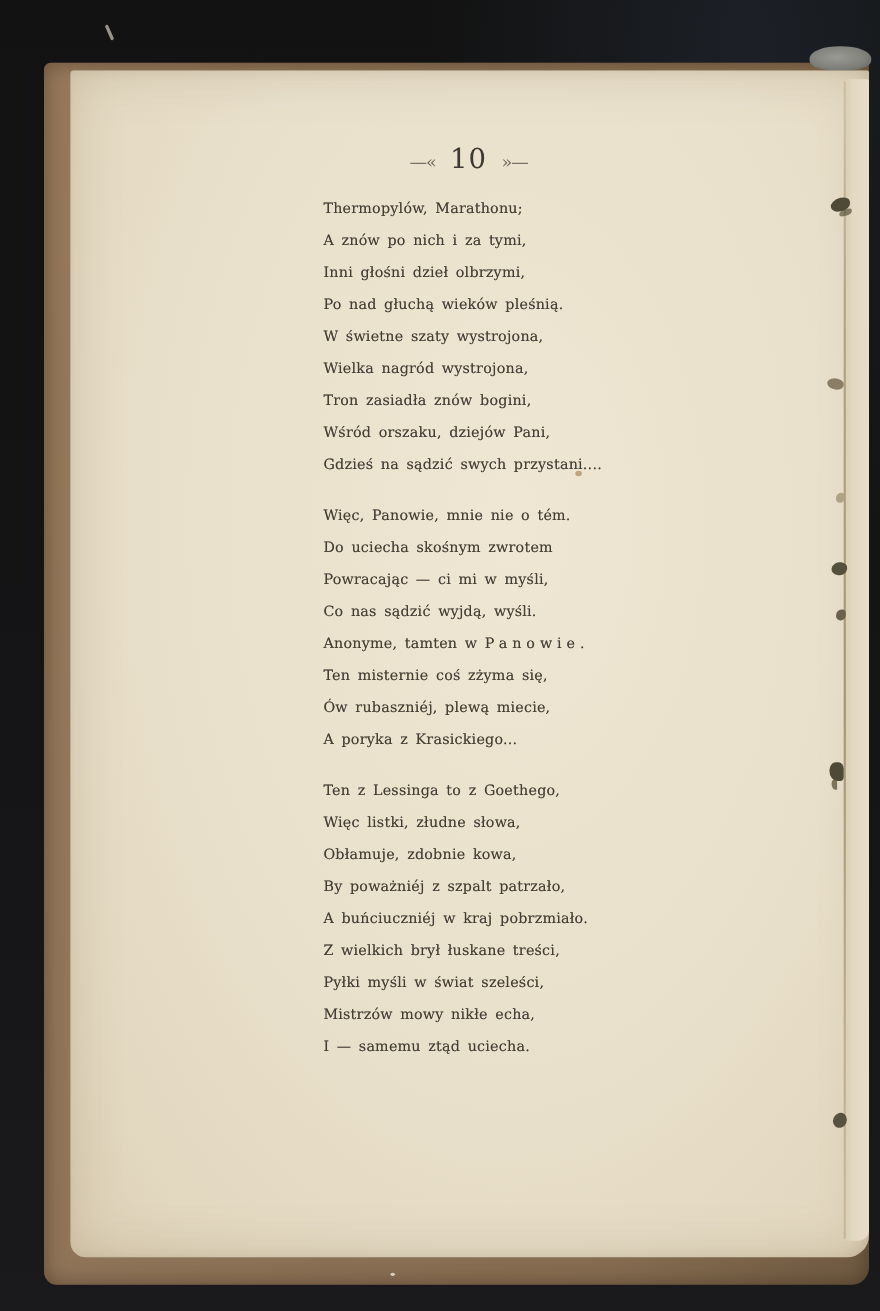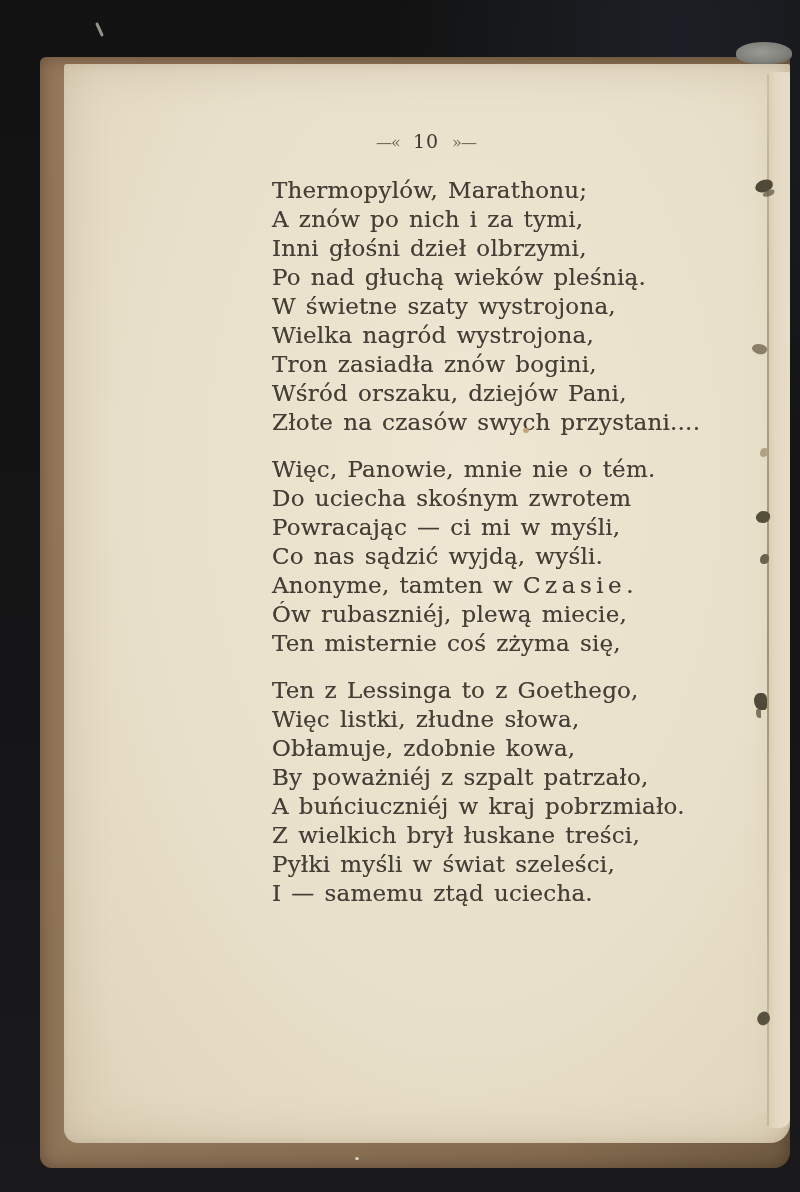--- a/index.html
+++ b/index.html
@@ -66,25 +66,25 @@
   .sew.m4{left:756px;top:511px;width:14px;height:12px;background:#55503c;transform:rotate(8deg);}
   .sew.m5{left:760px;top:554px;width:9px;height:10px;background:#6a624c;}
   .sew.m6{left:754px;top:693px;width:13px;height:17px;background:#4f4a38;border-radius:55% 45% 30% 70%;
           box-shadow:-2px 12px 0 -4px rgba(100,90,65,.8);}
   .sew.m7{left:757px;top:1012px;width:13px;height:13px;background:#5a5240;transform:rotate(-20deg);}
   .page-header{
     position:absolute;left:216px;top:66px;width:292px;
     display:flex;justify-content:center;align-items:baseline;gap:13px;
     color:var(--ink-soft);font-size:18px;
   }
-  .page-header .num{color:#3e3931;font-size:19px;letter-spacing:1px;}
+  .page-header .num{color:#3e3931;font-size:25px;letter-spacing:1px;}
   .page-header .orn{font-size:16px;letter-spacing:-1px;opacity:.85;}
   .poem{
-    position:absolute;left:208px;top:112px;width:480px;
-    color:var(--ink);font-size:23px;
+    position:absolute;left:230px;top:112px;width:480px;
+    color:var(--ink);font-size:13px;
   }
   .stanza{margin:0 0 18px 0;}
   .line{
     height:29px;line-height:29px;white-space:nowrap;
     word-spacing:2.5px;letter-spacing:.2px;
     text-shadow:0 0 .5px rgba(62,57,47,.55);
   }
   .spaced{letter-spacing:4.5px;}
   .speck{position:absolute;border-radius:50%;}
   .speck.s1{left:523px;top:428px;width:6px;height:5px;background:#c3a47e;}
@@ -107,39 +107,41 @@
     <div class="poem" id="poem">
         <div class="stanza">
           <div class="line">Thermopylów, Marathonu;</div>
           <div class="line">A znów po nich i za tymi,</div>
           <div class="line">Inni głośni dzieł olbrzymi,</div>
           <div class="line">Po nad głuchą wieków pleśnią.</div>
           <div class="line">W świetne szaty wystrojona,</div>
           <div class="line">Wielka nagród wystrojona,</div>
           <div class="line">Tron zasiadła znów bogini,</div>
           <div class="line">Wśród orszaku, dziejów Pani,</div>
-          <div class="line">Złote na czasów swych przystani....</div>
+          <div class="line">Gdzieś na sądzić swych przystani....</div>
         </div>
         <div class="stanza">
           <div class="line">Więc, Panowie, mnie nie o tém.</div>
           <div class="line">Do uciecha skośnym zwrotem</div>
           <div class="line">Powracając — ci mi w myśli,</div>
           <div class="line">Co nas sądzić wyjdą, wyśli.</div>
-          <div class="line"><span>Anonyme, tamten w </span><span class="spaced">Czasie</span><span>.</span></div>
+          <div class="line"><span>Anonyme, tamten w </span><span class="spaced">Panowie</span><span>.</span></div>
+          <div class="line">Ten misternie coś zżyma się,</div>
           <div class="line">Ów rubaszniéj, plewą miecie,</div>
-          <div class="line">Ten misternie coś zżyma się,</div>
+          <div class="line">A poryka z Krasickiego...</div>
         </div>
         <div class="stanza">
           <div class="line">Ten z Lessinga to z Goethego,</div>
           <div class="line">Więc listki, złudne słowa,</div>
           <div class="line">Obłamuje, zdobnie kowa,</div>
           <div class="line">By poważniéj z szpalt patrzało,</div>
           <div class="line">A buńciuczniéj w kraj pobrzmiało.</div>
           <div class="line">Z wielkich brył łuskane treści,</div>
           <div class="line">Pyłki myśli w świat szeleści,</div>
+          <div class="line">Mistrzów mowy nikłe echa,</div>
           <div class="line">I — samemu ztąd uciecha.</div>
         </div>
       </div>
   </div>
 
   <div class="page-edge-line"></div>
   <div class="edge-strip"></div>
 
   <div class="sew m1"></div>
   <div class="sew m2"></div>

